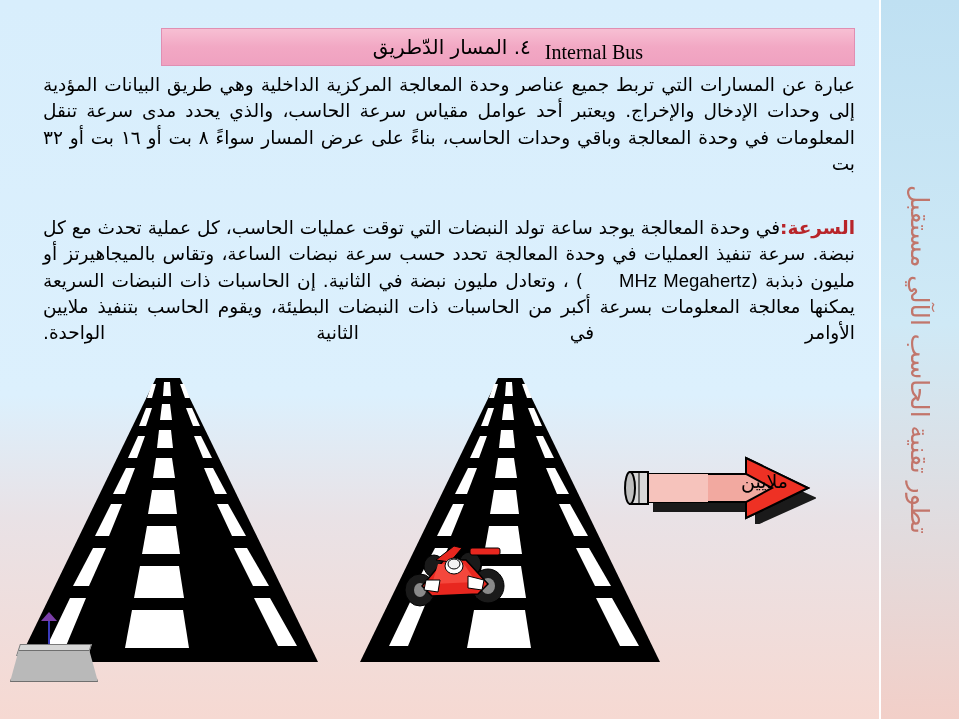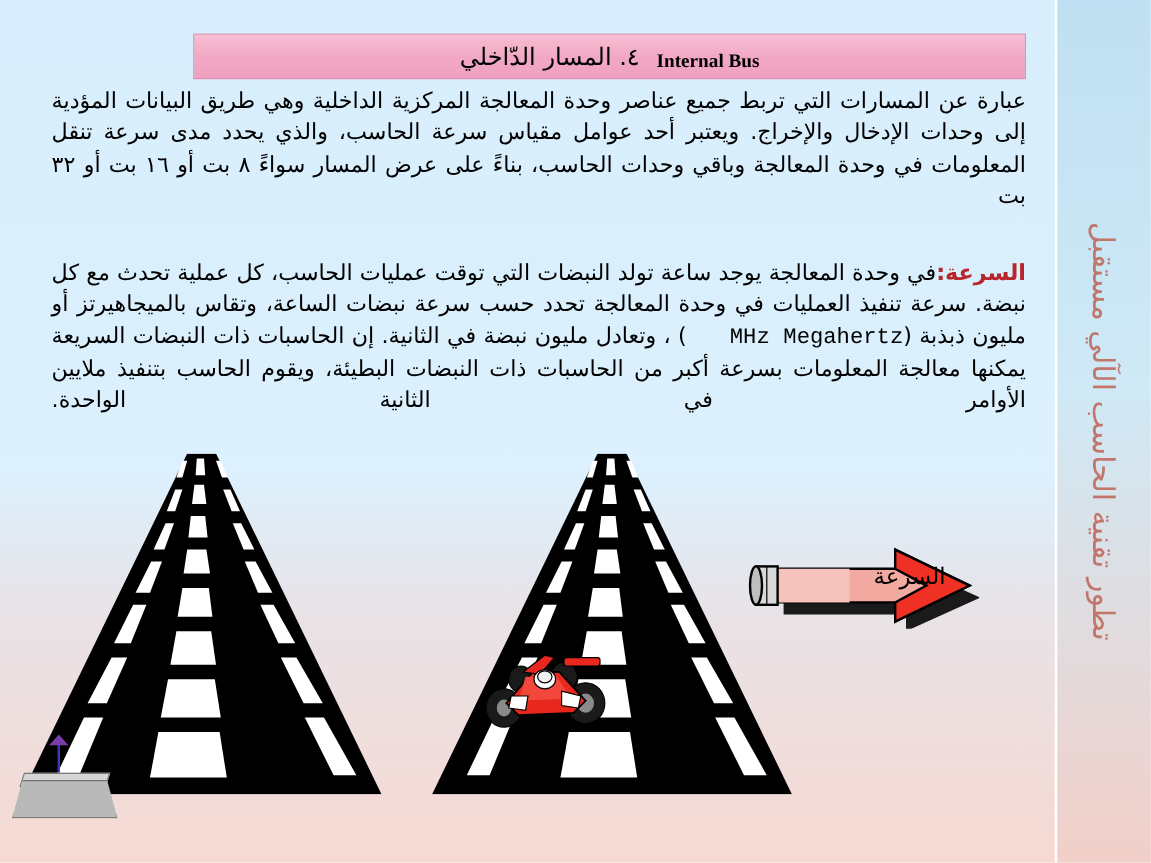--- a/index.html
+++ b/index.html
@@ -65,24 +65,24 @@
     padding: 0 12px;
     box-sizing: border-box;
   }
   .title-ar {
     font-size: 20px;
     color: #000;
     font-family: "DejaVu Sans", sans-serif;
     direction: rtl;
   }
   .title-en {
-    font-size: 16px;
+    font-size: 20px;
     color: #000;
     font-family: "Liberation Serif", serif;
-    font-weight: bold;
+    font-weight: normal;
     direction: ltr;
     margin-top: 10px;
   }
   
   .para {
     position: absolute;
     direction: rtl;
     text-align: justify;
     text-align-last: justify;
     color: #000;
@@ -100,21 +100,21 @@
     right: 104px;
     width: 812px;
   }
   .lbl-speed {
     color: #b8252a;
     font-weight: bold;
   }
   .inline-en {
     direction: ltr;
     unicode-bidi: embed;
-    font-family: Liberation Mono, monospace;
+    font-family: Liberation Sans, sans-serif;
     margin-left: 36px;
   }
   
   .road {
     position: absolute;
     background: #000;
   }
   #road-left {
     left: 18px;
     top: 378px;
@@ -209,21 +209,21 @@
 <div class="slide">
 
   <div class="sidebar">
     <div class="sidebar-text">تطور تقنية الحاسب الآلي مستقبل</div>
   </div>
 
   <div class="title-bar">
     <span class="title-en">Internal Bus</span>
     <span class="title-ar">
       <span>٤.</span>
-      <span>المسار الدّاخلي</span>
+      <span>المسار الدّطريق</span>
     </span>
   </div>
 
   <div class="para" id="para1">عبارة عن المسارات التي تربط جميع عناصر وحدة المعالجة المركزية الداخلية وهي طريق البيانات المؤدية إلى وحدات الإدخال والإخراج. ويعتبر أحد عوامل مقياس سرعة الحاسب، والذي يحدد مدى سرعة تنقل المعلومات في وحدة المعالجة وباقي وحدات الحاسب، بناءً على عرض المسار سواءً ٨ بت أو ١٦ بت أو ٣٢ بت</div>
 
   <div class="para" id="para2">
     <span class="lbl-speed">السرعة:</span><span>في وحدة المعالجة يوجد ساعة تولد النبضات التي توقت عمليات الحاسب، كل عملية تحدث مع كل نبضة. سرعة تنفيذ العمليات في وحدة المعالجة تحدد حسب سرعة نبضات الساعة، وتقاس بالميجاهيرتز أو مليون ذبذبة (</span><span class="inline-en">MHz   Megahertz</span><span>) ، وتعادل مليون نبضة في الثانية. إن الحاسبات ذات النبضات السريعة يمكنها معالجة المعلومات بسرعة أكبر من الحاسبات ذات النبضات البطيئة، ويقوم الحاسب بتنفيذ ملايين الأوامر في الثانية الواحدة.</span>
   </div>
 
   <div class="road" id="road-left"></div>
@@ -293,21 +293,21 @@
 
       <polygon points="26,22 124,22 124,6 186,36 124,66 124,50 26,50" fill="#f2a9a0" stroke="#000" stroke-width="2"></polygon>
 
       <polygon points="124,6 186,36 124,66 124,50 150,36 124,22" fill="#ee3124" stroke="#000" stroke-width="2"></polygon>
       <polygon points="26,22 86,22 86,50 26,50" fill="#f6c3bc" stroke="none"></polygon>
 
       <rect x="8" y="20" width="18" height="32" fill="#d8d8d8" stroke="#000" stroke-width="2"></rect>
       <ellipse cx="8" cy="36" rx="5" ry="16" fill="#bfbfbf" stroke="#000" stroke-width="2"></ellipse>
       <line x1="17" y1="20" x2="17" y2="52" stroke="#000" stroke-width="1"></line>
     </svg>
-    <div class="arrow-label">السرعة</div>
+    <div class="arrow-label">ملايين</div>
   </div>
 
   <div class="car">
     <svg width="126" height="96" viewBox="0 0 126 96">
 
       <ellipse cx="96" cy="66" rx="16" ry="17" fill="#1a1a1a" stroke="#000"></ellipse>
       <ellipse cx="96" cy="66" rx="7" ry="8" fill="#8a8a8a"></ellipse>
       <ellipse cx="28" cy="70" rx="15" ry="16" fill="#1a1a1a" stroke="#000"></ellipse>
       <ellipse cx="28" cy="70" rx="6" ry="7" fill="#8a8a8a"></ellipse>
 

